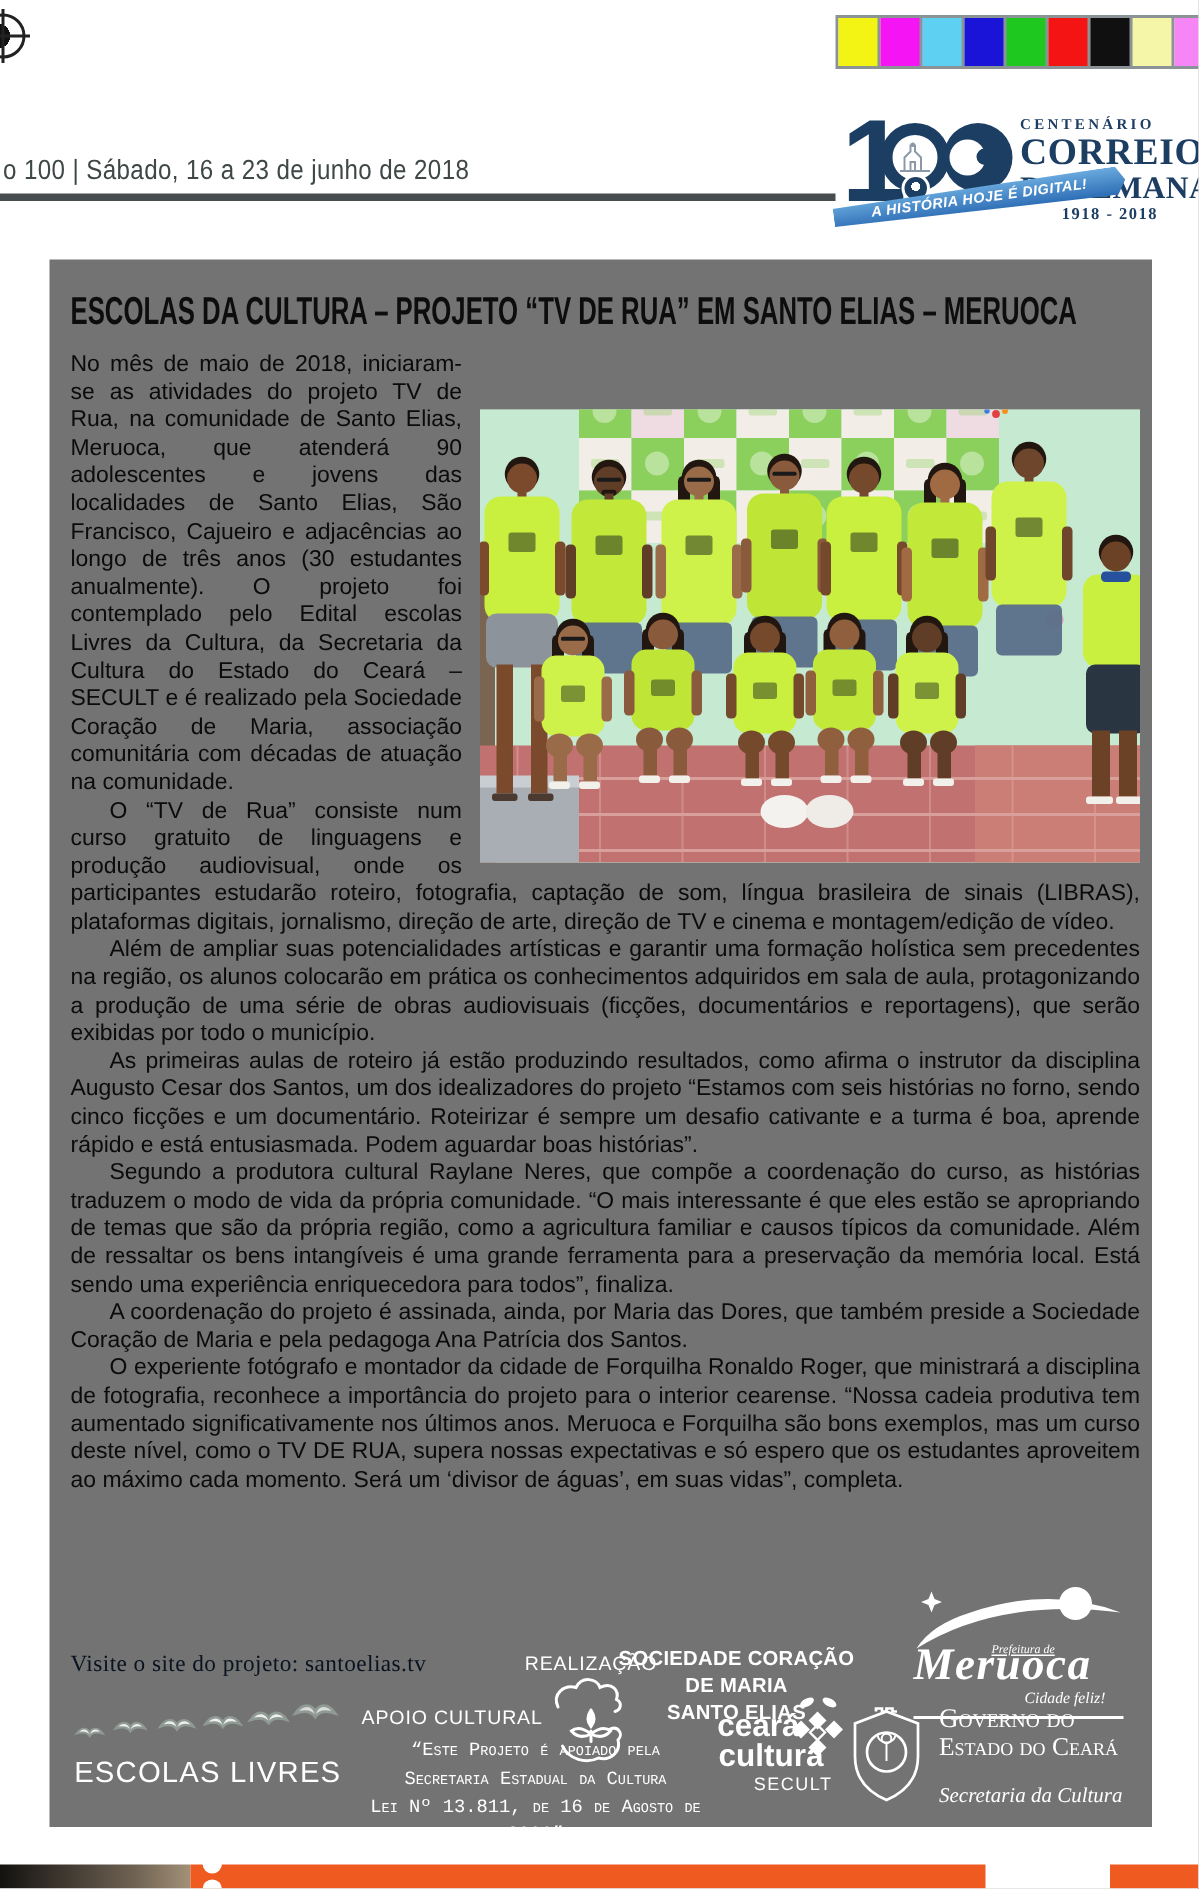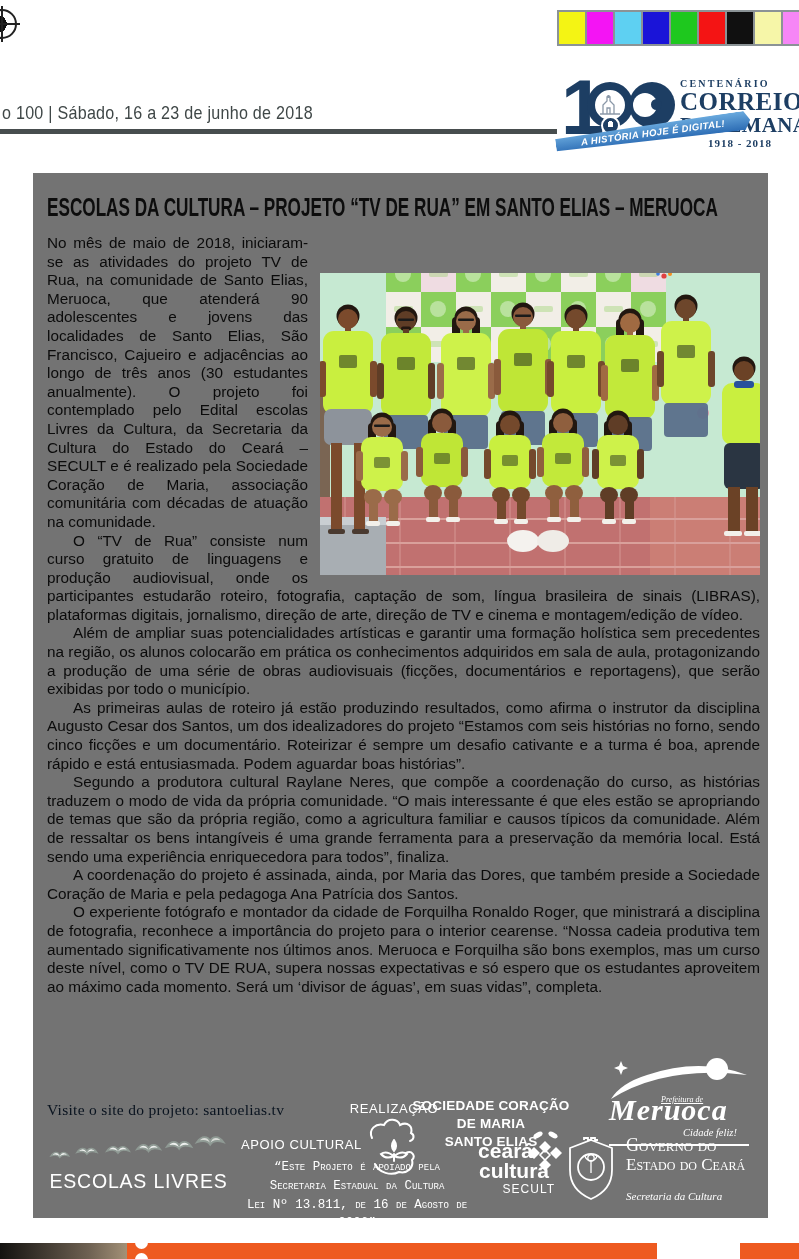--- a/index.html
+++ b/index.html
@@ -78,21 +78,21 @@
                font-size:12.5px;line-height:1.5;text-align:center;}
   .ceara{left:408px;top:968px;width:118px;text-align:right;font-weight:bold;line-height:.95;}
   .ce-1{font-size:21px;margin-right:26px;}
   .ce-2{font-size:21px;margin-right:10px;}
   .ce-3{font-size:12px;font-weight:normal;letter-spacing:1px;margin-right:4px;margin-top:3px;}
   .ceara svg{position:absolute;right:-6px;top:-10px;}
   .governo{left:533px;top:962px;width:210px;display:flex;align-items:center;gap:10px;}
   .gov-text{font-family:"Liberation Serif",serif;font-variant:small-caps;line-height:1.12;}
   .gv-1{font-size:18px;}
   .gv-2{font-size:17px;}
-  .gv-3{font-size:11px;font-variant:normal;font-style:italic;margin-top:16px;}
+  .gv-3{font-size:14px;font-variant:normal;font-style:italic;margin-top:16px;}
 
   
   .bstrip{position:absolute;left:0;top:1243px;width:799px;height:16px;display:flex;}
   .bs-dark{width:127px;height:16px;background:linear-gradient(90deg,#131210,#6e6152 70%,#a39177);}
   .bs-main{position:relative;width:530px;height:16px;background:#ee5a20;}
   .bs-white{width:83px;height:16px;background:#fff;}
   .bs-end{width:59px;height:16px;background:#ee5a20;}
   .notch{position:absolute;left:8px;width:13px;height:13px;border-radius:50%;background:#fff;}
   .notch.t{top:-7px;}
   .notch.b{bottom:-7px;}

